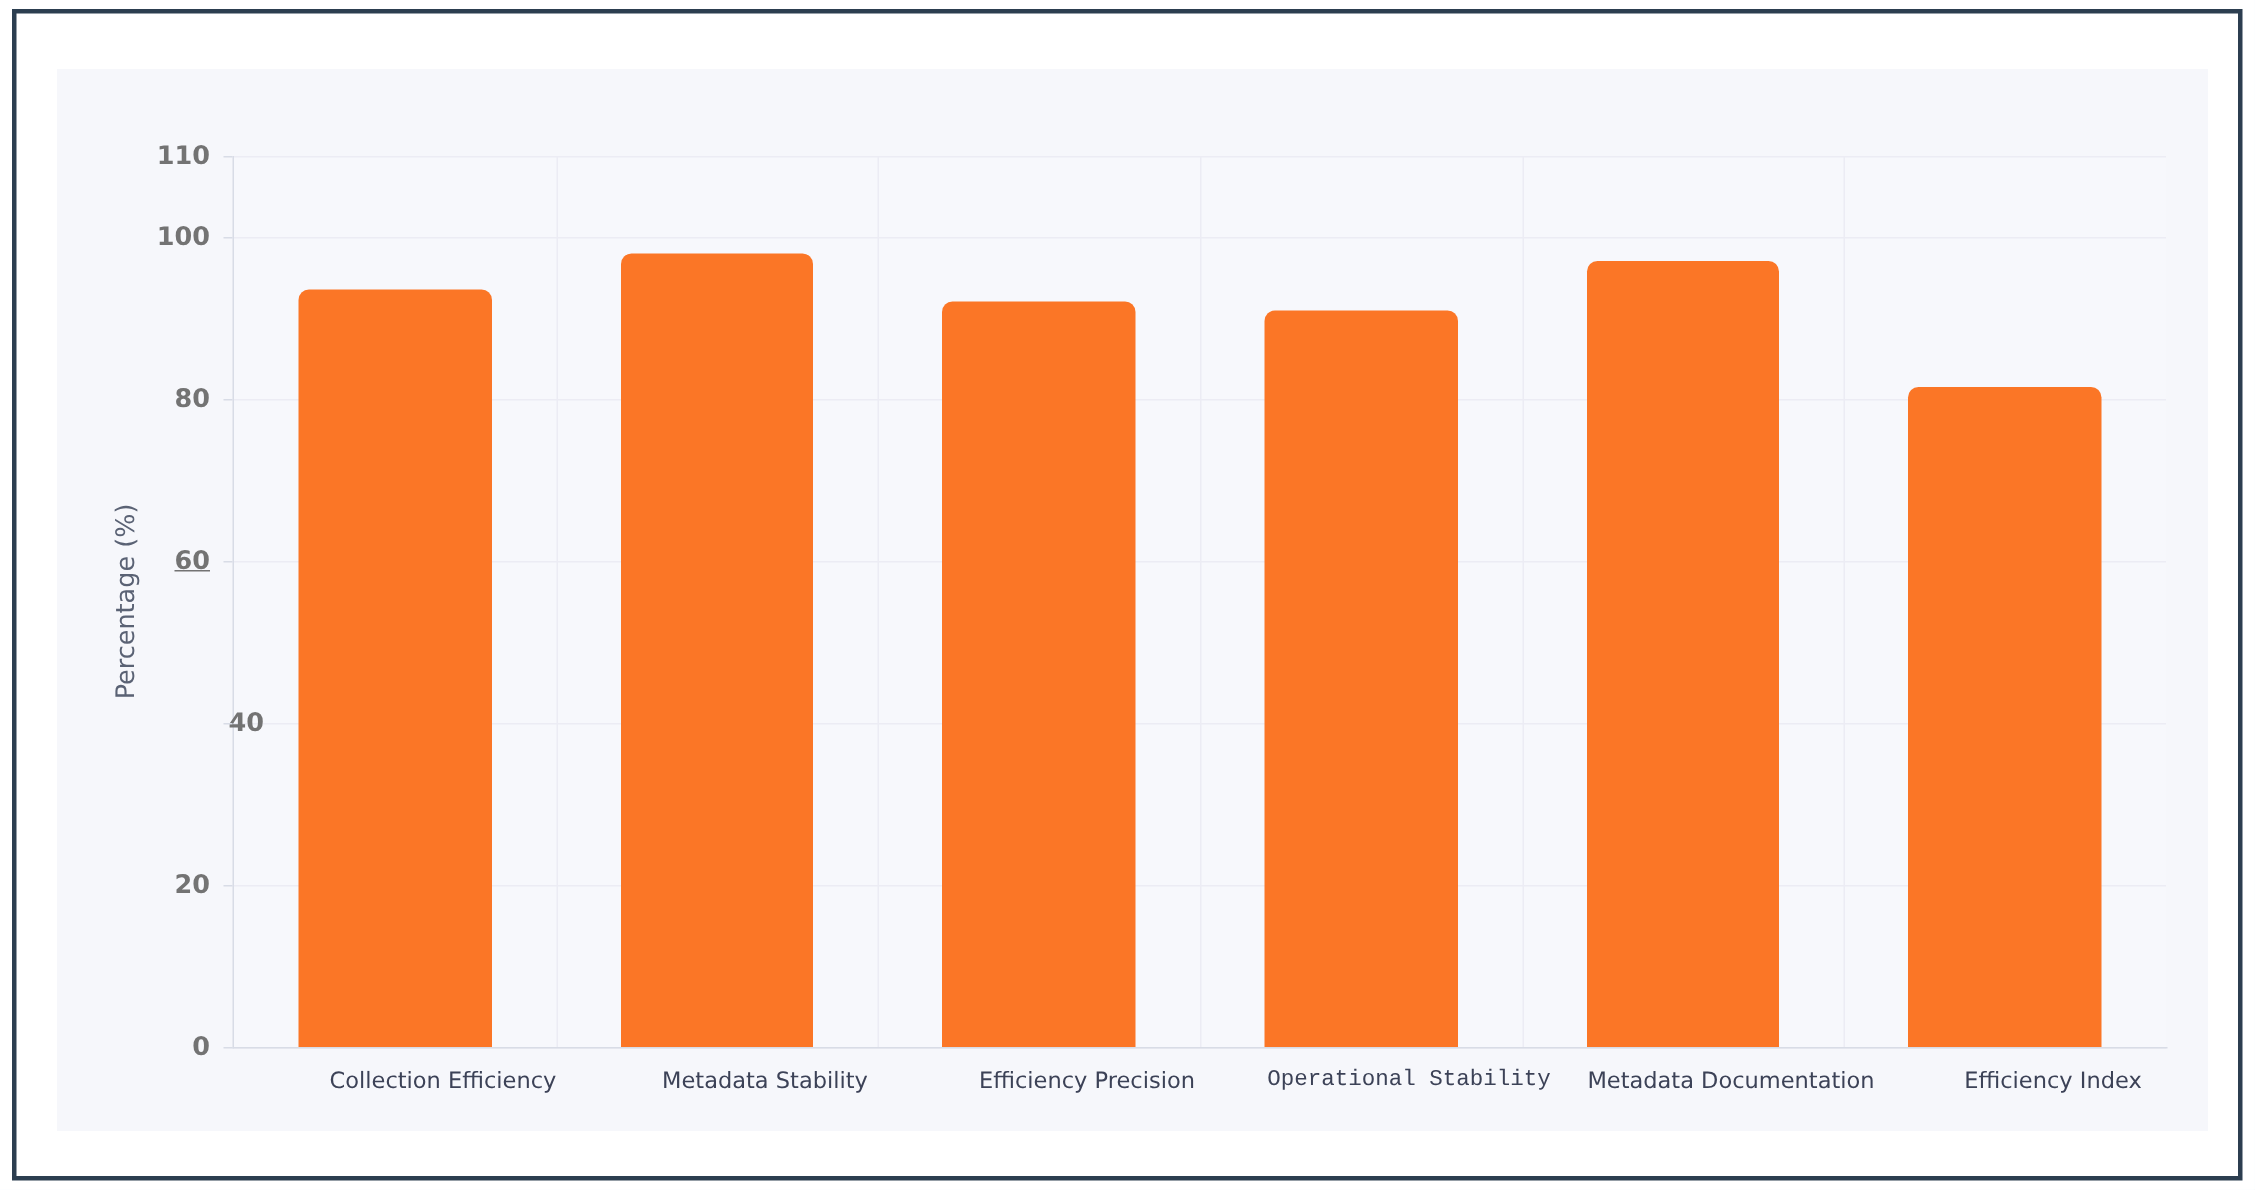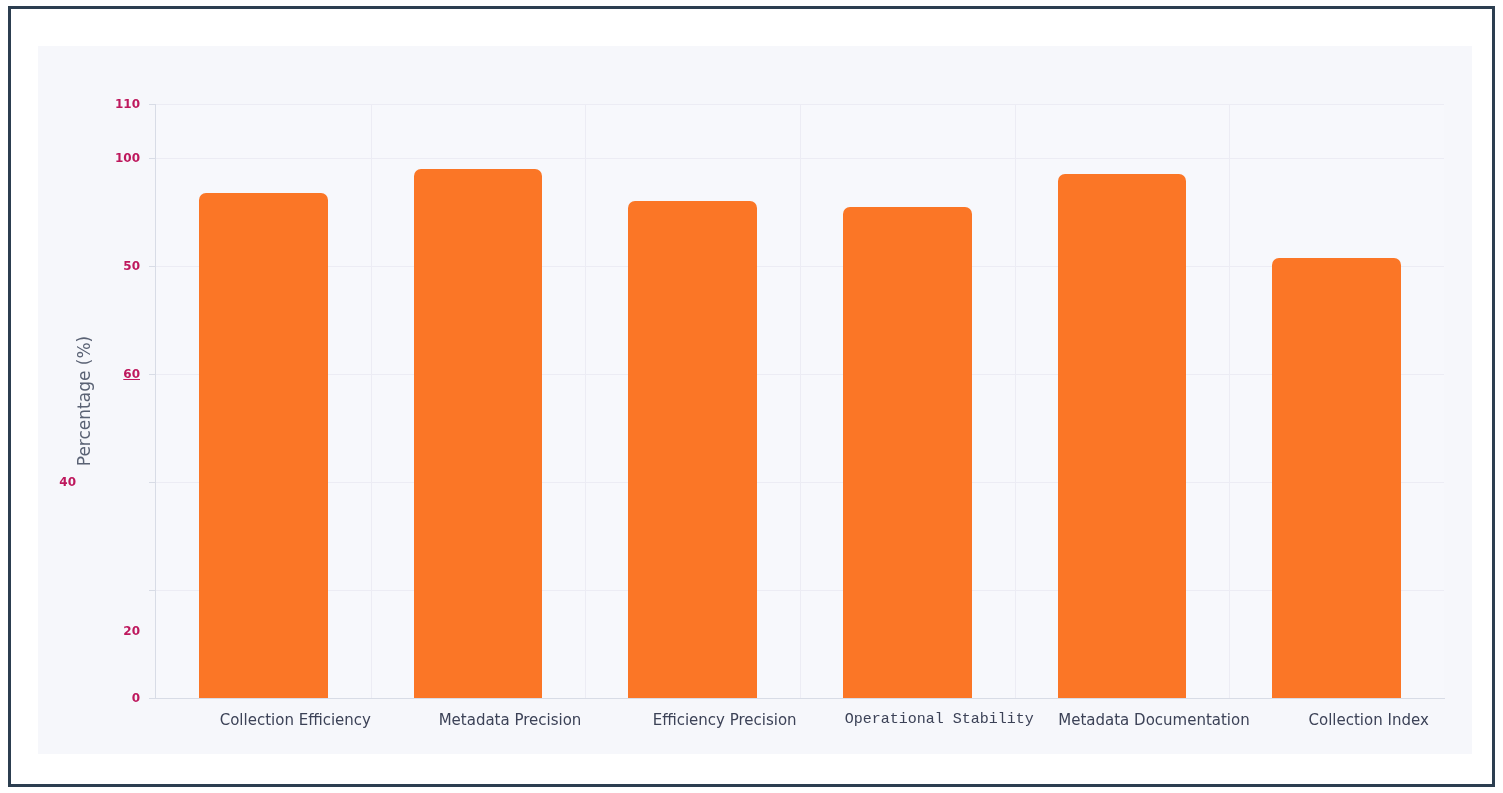--- a/index.html
+++ b/index.html
@@ -76,22 +76,22 @@
     top: 652px;
     width: 1290px;
     height: 1px;
     background: #d8dce6;
   }
 
   .y-tick-label {
     position: absolute;
     right: 0;
     transform: translateY(-50%);
-    font-size: 12px;
-    color: #be185d;
+    font-size: 17px;
+    color: #737373;
     font-weight: 600;
     white-space: nowrap;
   }
   .y-tick-mark {
     position: absolute;
     width: 6px;
     height: 1px;
     background: #d8dce6;
   }
 
@@ -150,35 +150,35 @@
         <div class="vgridline" style="left: 1073.33px;"></div>
         <div class="bar" title="Competitive Index: 81.5" style="left: 1116.27px; width: 128.8px; height: 440.1px; background: rgb(251, 118, 38);"></div>
       </div>
 
     <div id="y-axis-line"></div>
     <div id="x-axis-line"></div>
 
     <div id="y-ticks">
         <div class="y-tick-label" style="top: 652px; right: 1332px;">0</div>
         <div class="y-tick-mark" style="left: 111px; top: 652px;"></div>
-        <div class="y-tick-label" style="top: 544px; right: 1332px; margin-top: 41px;">20</div>
+        <div class="y-tick-label" style="top: 544px; right: 1332px;">20</div>
         <div class="y-tick-mark" style="left: 111px; top: 544px;"></div>
-        <div class="y-tick-label" style="top: 436px; right: 1396px;">40</div>
+        <div class="y-tick-label" style="top: 436px; right: 1296px;">40</div>
         <div class="y-tick-mark" style="left: 111px; top: 436px;"></div>
         <div class="y-tick-label" style="top: 328px; right: 1332px; text-decoration: underline;">60</div>
         <div class="y-tick-mark" style="left: 111px; top: 328px;"></div>
-        <div class="y-tick-label" style="top: 220px; right: 1332px;">50</div>
+        <div class="y-tick-label" style="top: 220px; right: 1332px;">80</div>
         <div class="y-tick-mark" style="left: 111px; top: 220px;"></div>
         <div class="y-tick-label" style="top: 112px; right: 1332px;">100</div>
         <div class="y-tick-mark" style="left: 111px; top: 112px;"></div>
         <div class="y-tick-label" style="top: 58px; right: 1332px;">110</div>
         <div class="y-tick-mark" style="left: 111px; top: 58px;"></div>
       </div>
     <div id="x-ticks">
         <div class="x-tick-label" style="left: 225.333px;">Collection Efficiency</div>
-        <div class="x-tick-label" style="left: 440px;">Metadata Precision</div>
+        <div class="x-tick-label" style="left: 440px;">Metadata Stability</div>
         <div class="x-tick-label" style="left: 654.667px;">Efficiency Precision</div>
         <div class="x-tick-label" style="left: 869.333px; font-family: Liberation Mono, monospace;">Operational Stability</div>
         <div class="x-tick-label" style="left: 1084px;">Metadata Documentation</div>
-        <div class="x-tick-label" style="left: 1298.67px;">Collection Index</div>
+        <div class="x-tick-label" style="left: 1298.67px;">Efficiency Index</div>
       </div>
   </div>
 </div>
 
 </body></html>

